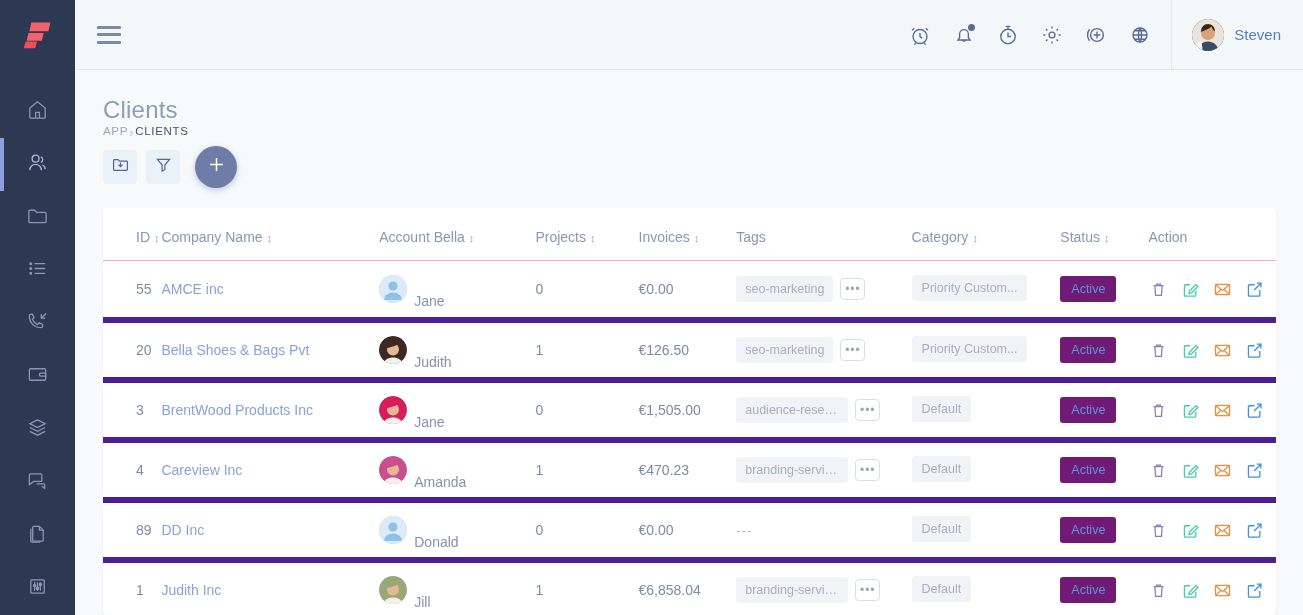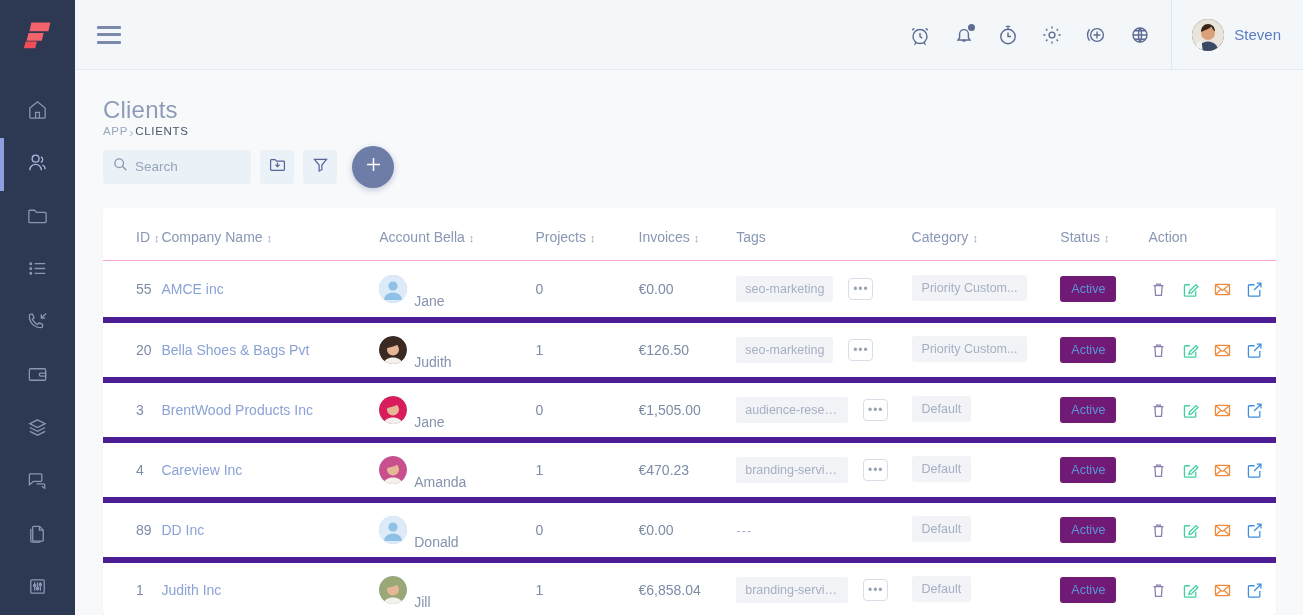--- a/index.html
+++ b/index.html
@@ -137,21 +137,21 @@
   .c-action  { width: 120px; }
 
   .company-link { color: #8aa2d6; cursor: pointer; }
   .owner-cell { display: flex; align-items: center; gap: 7px; }
   .owner-av {
     width: 28px; height: 28px; border-radius: 50%; flex: none;
     overflow: hidden; position: relative; background: #b9d3ea;
   }
   .owner-name { color: #8593ad; font-size: 14px; margin-top: 24px; }
 
-  .tag-cell { display: flex; align-items: center; gap: 15px; }
+  .tag-cell { display: flex; align-items: center; gap: 7px; }
   .tag-pill {
     background: #f1f3f7; color: #a6b0c2; border-radius: 3px;
     font-size: 12.5px; padding: 6px 9px; max-width: 112px;
     overflow: hidden; text-overflow: ellipsis; white-space: nowrap;
   }
   .tag-more {
     border: 1px solid #d8dee8; border-radius: 4px; color: #9aa5b8;
     width: 25px; height: 22px; display: flex; align-items: center; justify-content: center;
     font-size: 12px; letter-spacing: 1px; line-height: 1; cursor: pointer; flex: none;
   }
@@ -362,29 +362,20 @@
     <div class="page-head">
       <div class="titles">
         <div class="page-title">Clients</div>
         <div class="breadcrumb">
           <span class="bc-app">APP</span>
           <span class="bc-sep">›</span>
           <span class="bc-cur">CLIENTS</span>
         </div>
       </div>
       <div class="tools">
-        <div class="search-box">
-          <span>
-            <svg width="15" height="15" viewBox="0 0 16 16">
-                <circle cx="6.6" cy="6.6" r="4.6"></circle>
-                <path d="m10.2 10.2 4 4"></path>
-              </svg>
-          </span>
-          <input class="search-input" type="text" placeholder="Search" style="">
-        </div>
         <div class="tool-btn">
           <span>
             <svg width="19" height="19" viewBox="0 0 22 22">
                 <path d="M3 6.3a1 1 0 0 1 1-1h4.2l1.6 1.8H18a1 1 0 0 1 1 1v8.6a1 1 0 0 1-1 1H4a1 1 0 0 1-1-1Z"></path>
                 <path d="M11 8.6v5M8.6 11.2 11 13.6l2.4-2.4"></path>
               </svg>
           </span>
         </div>
         <div class="tool-btn">
           <span>

